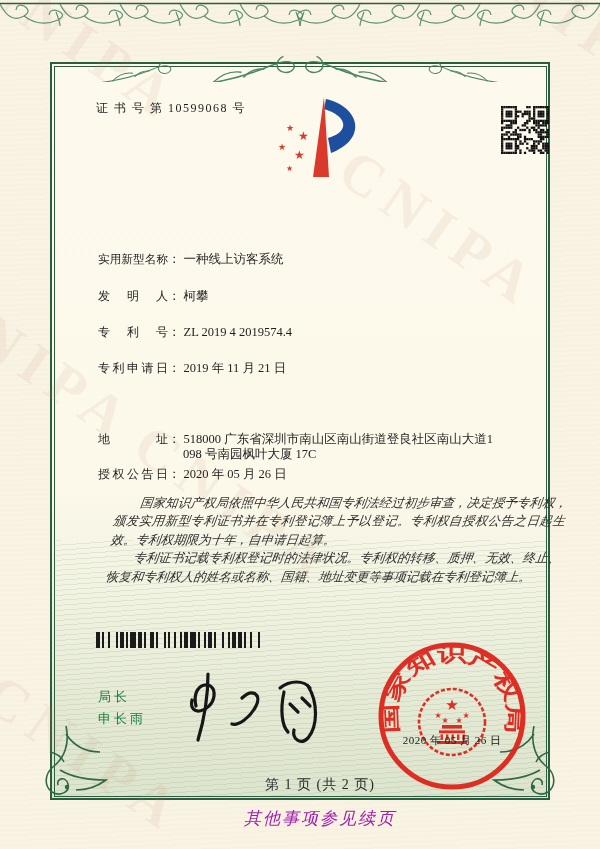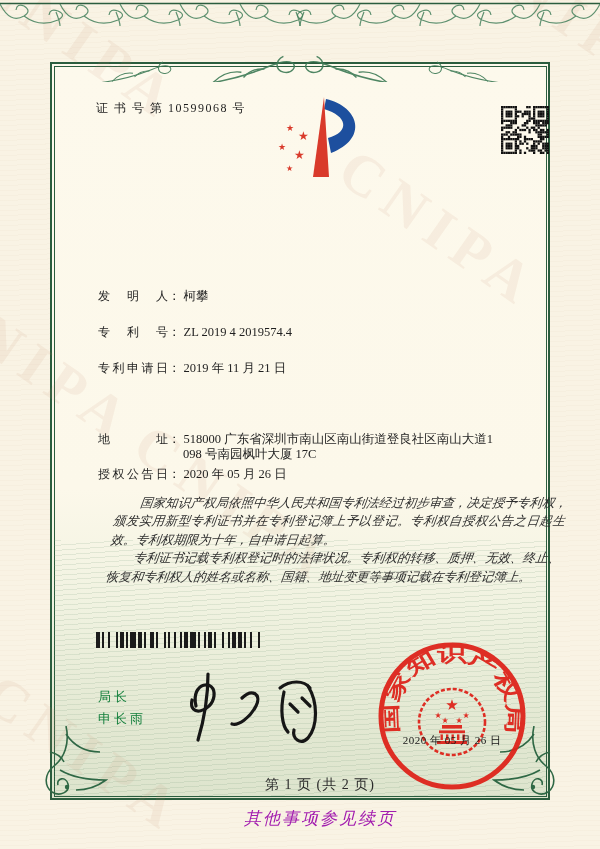--- a/index.html
+++ b/index.html
@@ -390,20 +390,23 @@
           <rect x="16" y="40" width="2" height="2"></rect>
           <rect x="20" y="40" width="2" height="2"></rect>
           <rect x="28" y="40" width="2" height="2"></rect>
           <rect x="34" y="40" width="2" height="2"></rect>
           <rect x="36" y="40" width="2" height="2"></rect>
           <rect x="40" y="40" width="2" height="2"></rect>
         </g>
       </svg>
 
 
+    <div class="row" style="top:251px">
+      <span class="flabel six">实用新型名称</span><span>：</span><span class="fvalue">一种线上访客系统</span>
+    </div>
     <div class="row" style="top:288px">
       <span class="flabel">发明人</span><span>：</span><span class="fvalue">柯攀</span>
     </div>
     <div class="row" style="top:324px">
       <span class="flabel">专利号</span><span>：</span><span class="fvalue">ZL 2019 4 2019574.4</span>
     </div>
     <div class="row" style="top:360px">
       <span class="flabel">专利申请日</span><span>：</span><span class="fvalue">2019 年 11 月 21 日</span>
     </div>
     <div class="row" style="top:431px">

